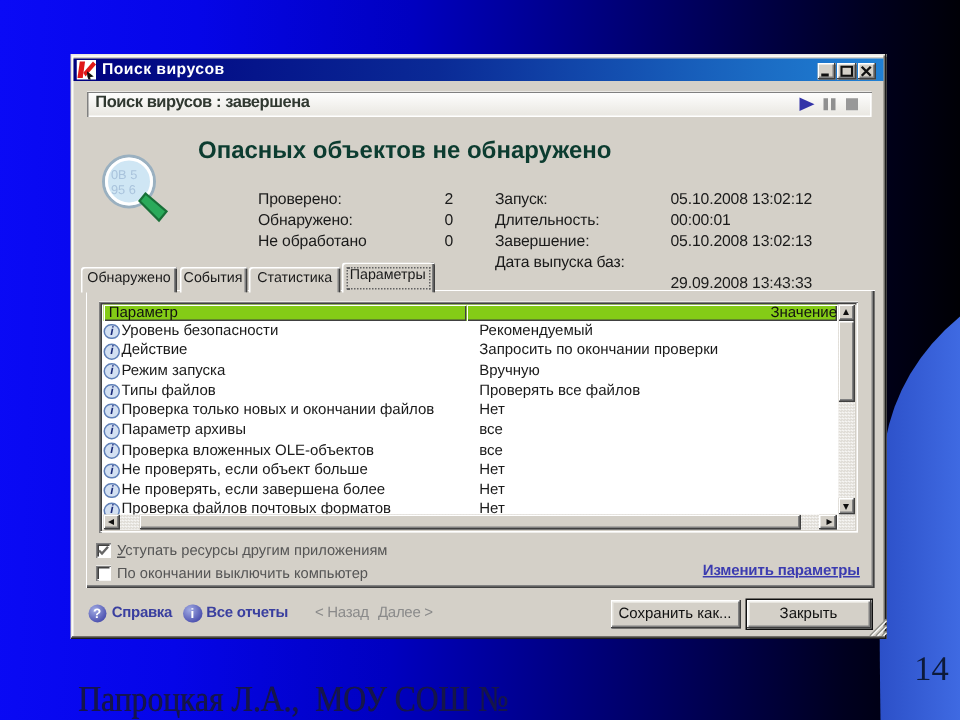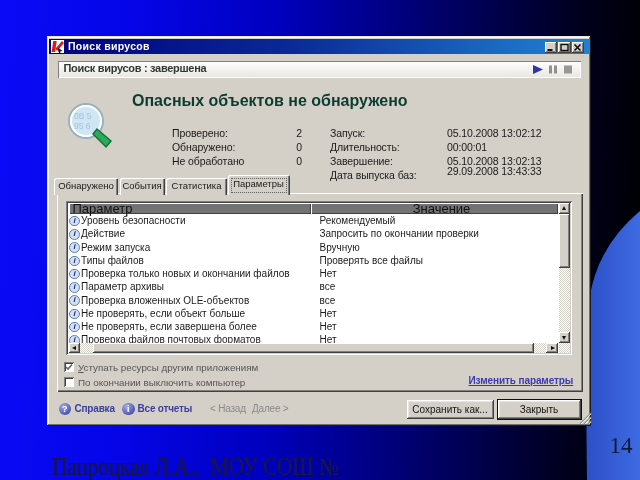--- a/index.html
+++ b/index.html
@@ -25,21 +25,21 @@
 .tab{position:absolute;top:178px;height:16.5px;background:#d4d0c8;font-size:9.5px;color:#1a1a1a;
   text-align:center;line-height:16px;border-top-left-radius:2px;border-top-right-radius:1px;
   box-shadow:inset 1px 1px #fff,inset -1px 0 #404040,inset -2px 0 #808080;}
 .tabactive{position:absolute;top:175px;height:19.5px;background:#d4d0c8;font-size:9.5px;color:#1a1a1a;
   text-align:center;line-height:17px;z-index:5;border-top-left-radius:2px;border-top-right-radius:2px;
   box-shadow:inset 1px 1px #fff,inset -1px 0 #404040,inset -2px 0 #808080;}
 .tabpanel{position:absolute;left:57px;top:193px;width:525.5px;height:199px;background:#d4d0c8;
   box-shadow:inset 1px 1px #fff,inset -1px -1px #404040,inset -2px -2px #808080;}
 .listview{position:absolute;left:66px;top:200.5px;width:505.5px;height:154.5px;background:#fff;
   box-shadow:inset 1px 1px #808080,inset -1px -1px #fff,inset 2px 2px #404040,inset -2px -2px #d4d0c8;}
-.hcell{position:absolute;top:202.5px;height:11.5px;background:#737373;font-size:13px;color:#111;
+.hcell{position:absolute;top:202.5px;height:11.5px;background:#84cc16;font-size:10px;color:#111;
   box-shadow:inset 1px 1px #fff,inset -1px -1px #404040;line-height:11px;}
 .row{position:absolute;font-size:10px;color:#1a1a1a;white-space:nowrap;height:13.25px;line-height:13.25px;}
 .infoi{position:absolute;width:8.5px;height:8.5px;border-radius:5.5px;background:#d3e0f2;border:1px solid #6080b8;
   color:#1a2a7a;font-size:8px;font-weight:bold;font-style:italic;text-align:center;line-height:8.5px;}
 
 .sbtn{position:absolute;background:#d4d0c8;box-shadow:inset -1px -1px #404040,inset 1px 1px #fff,inset -2px -2px #808080;}
 .stipple{background:repeating-conic-gradient(#ffffff 0% 25%,#d6d2ca 0% 50%) 0 0/2px 2px;}
 .arrow{position:absolute;width:0;height:0;}
 .cbox{position:absolute;width:10px;height:10px;background:#fff;
   box-shadow:inset 1px 1px #808080,inset -1px -1px #fff,inset 2px 2px #404040;}
@@ -107,45 +107,45 @@
 <div class="lbl" style="left:222px;top:127px;width:40px;text-align:right">2</div>
 <div class="lbl" style="left:222px;top:141px;width:40px;text-align:right">0</div>
 <div class="lbl" style="left:222px;top:155px;width:40px;text-align:right">0</div>
 <div class="lbl" style="left:290px;top:127px">Запуск:</div>
 <div class="lbl" style="left:290px;top:141px">Длительность:</div>
 <div class="lbl" style="left:290px;top:155px">Завершение:</div>
 <div class="lbl" style="left:290px;top:169px">Дата выпуска баз:</div>
 <div class="lbl" style="left:407px;top:127px">05.10.2008 13:02:12</div>
 <div class="lbl" style="left:407px;top:141px">00:00:01</div>
 <div class="lbl" style="left:407px;top:155px">05.10.2008 13:02:13</div>
-<div class="lbl" style="left:407px;top:165px">29.09.2008 13:43:33</div>
+<div class="lbl" style="left:407px;top:183px">29.09.2008 13:43:33</div>
 
 <div class="tabpanel"></div>
 <div class="tab" style="left:54px;width:64px">Обнаружено</div>
 <div class="tab" style="left:119.5px;width:45px">События</div>
 <div class="tab" style="left:166px;width:61px">Статистика</div>
 <div class="tabactive" style="left:227.5px;width:62px">Параметры</div>
 <div class="abs" style="left:230.5px;top:178px;width:54px;height:13px;border:1px dotted #606060;z-index:6"></div>
 
 <div class="listview"></div>
 <div class="hcell" style="left:68.5px;width:242.5px;padding-left:4px;text-align:left;box-sizing:border-box">Параметр</div>
-<div class="hcell" style="left:311px;width:247px;padding-left:14px;text-align:center;box-sizing:border-box">Значение</div>
+<div class="hcell" style="left:311px;width:247px;padding-left:14px;text-align:right;box-sizing:border-box">Значение</div>
 <div id="rows">
 <div class="infoi" style="left:69.3px;top:215.80px">i</div>
     <div class="row" style="left:81px;top:214.20px">Уровень безопасности</div>
     <div class="row" style="left:319.5px;top:214.20px">Рекомендуемый</div>
 <div class="infoi" style="left:69.3px;top:229.05px">i</div>
     <div class="row" style="left:81px;top:227.45px">Действие</div>
     <div class="row" style="left:319.5px;top:227.45px">Запросить по окончании проверки</div>
 <div class="infoi" style="left:69.3px;top:242.30px">i</div>
     <div class="row" style="left:81px;top:240.70px">Режим запуска</div>
     <div class="row" style="left:319.5px;top:240.70px">Вручную</div>
 <div class="infoi" style="left:69.3px;top:255.55px">i</div>
     <div class="row" style="left:81px;top:253.95px">Типы файлов</div>
-    <div class="row" style="left:319.5px;top:253.95px">Проверять все файлы</div>
+    <div class="row" style="left:319.5px;top:253.95px">Проверять все файлов</div>
 <div class="infoi" style="left:69.3px;top:268.80px">i</div>
     <div class="row" style="left:81px;top:267.20px">Проверка только новых и окончании файлов</div>
     <div class="row" style="left:319.5px;top:267.20px">Нет</div>
 <div class="infoi" style="left:69.3px;top:282.05px">i</div>
     <div class="row" style="left:81px;top:280.45px">Параметр архивы</div>
     <div class="row" style="left:319.5px;top:280.45px">все</div>
 <div class="infoi" style="left:69.3px;top:295.30px">i</div>
     <div class="row" style="left:81px;top:293.70px">Проверка вложенных OLE-объектов</div>
     <div class="row" style="left:319.5px;top:293.70px">все</div>
 <div class="infoi" style="left:69.3px;top:308.55px">i</div>

